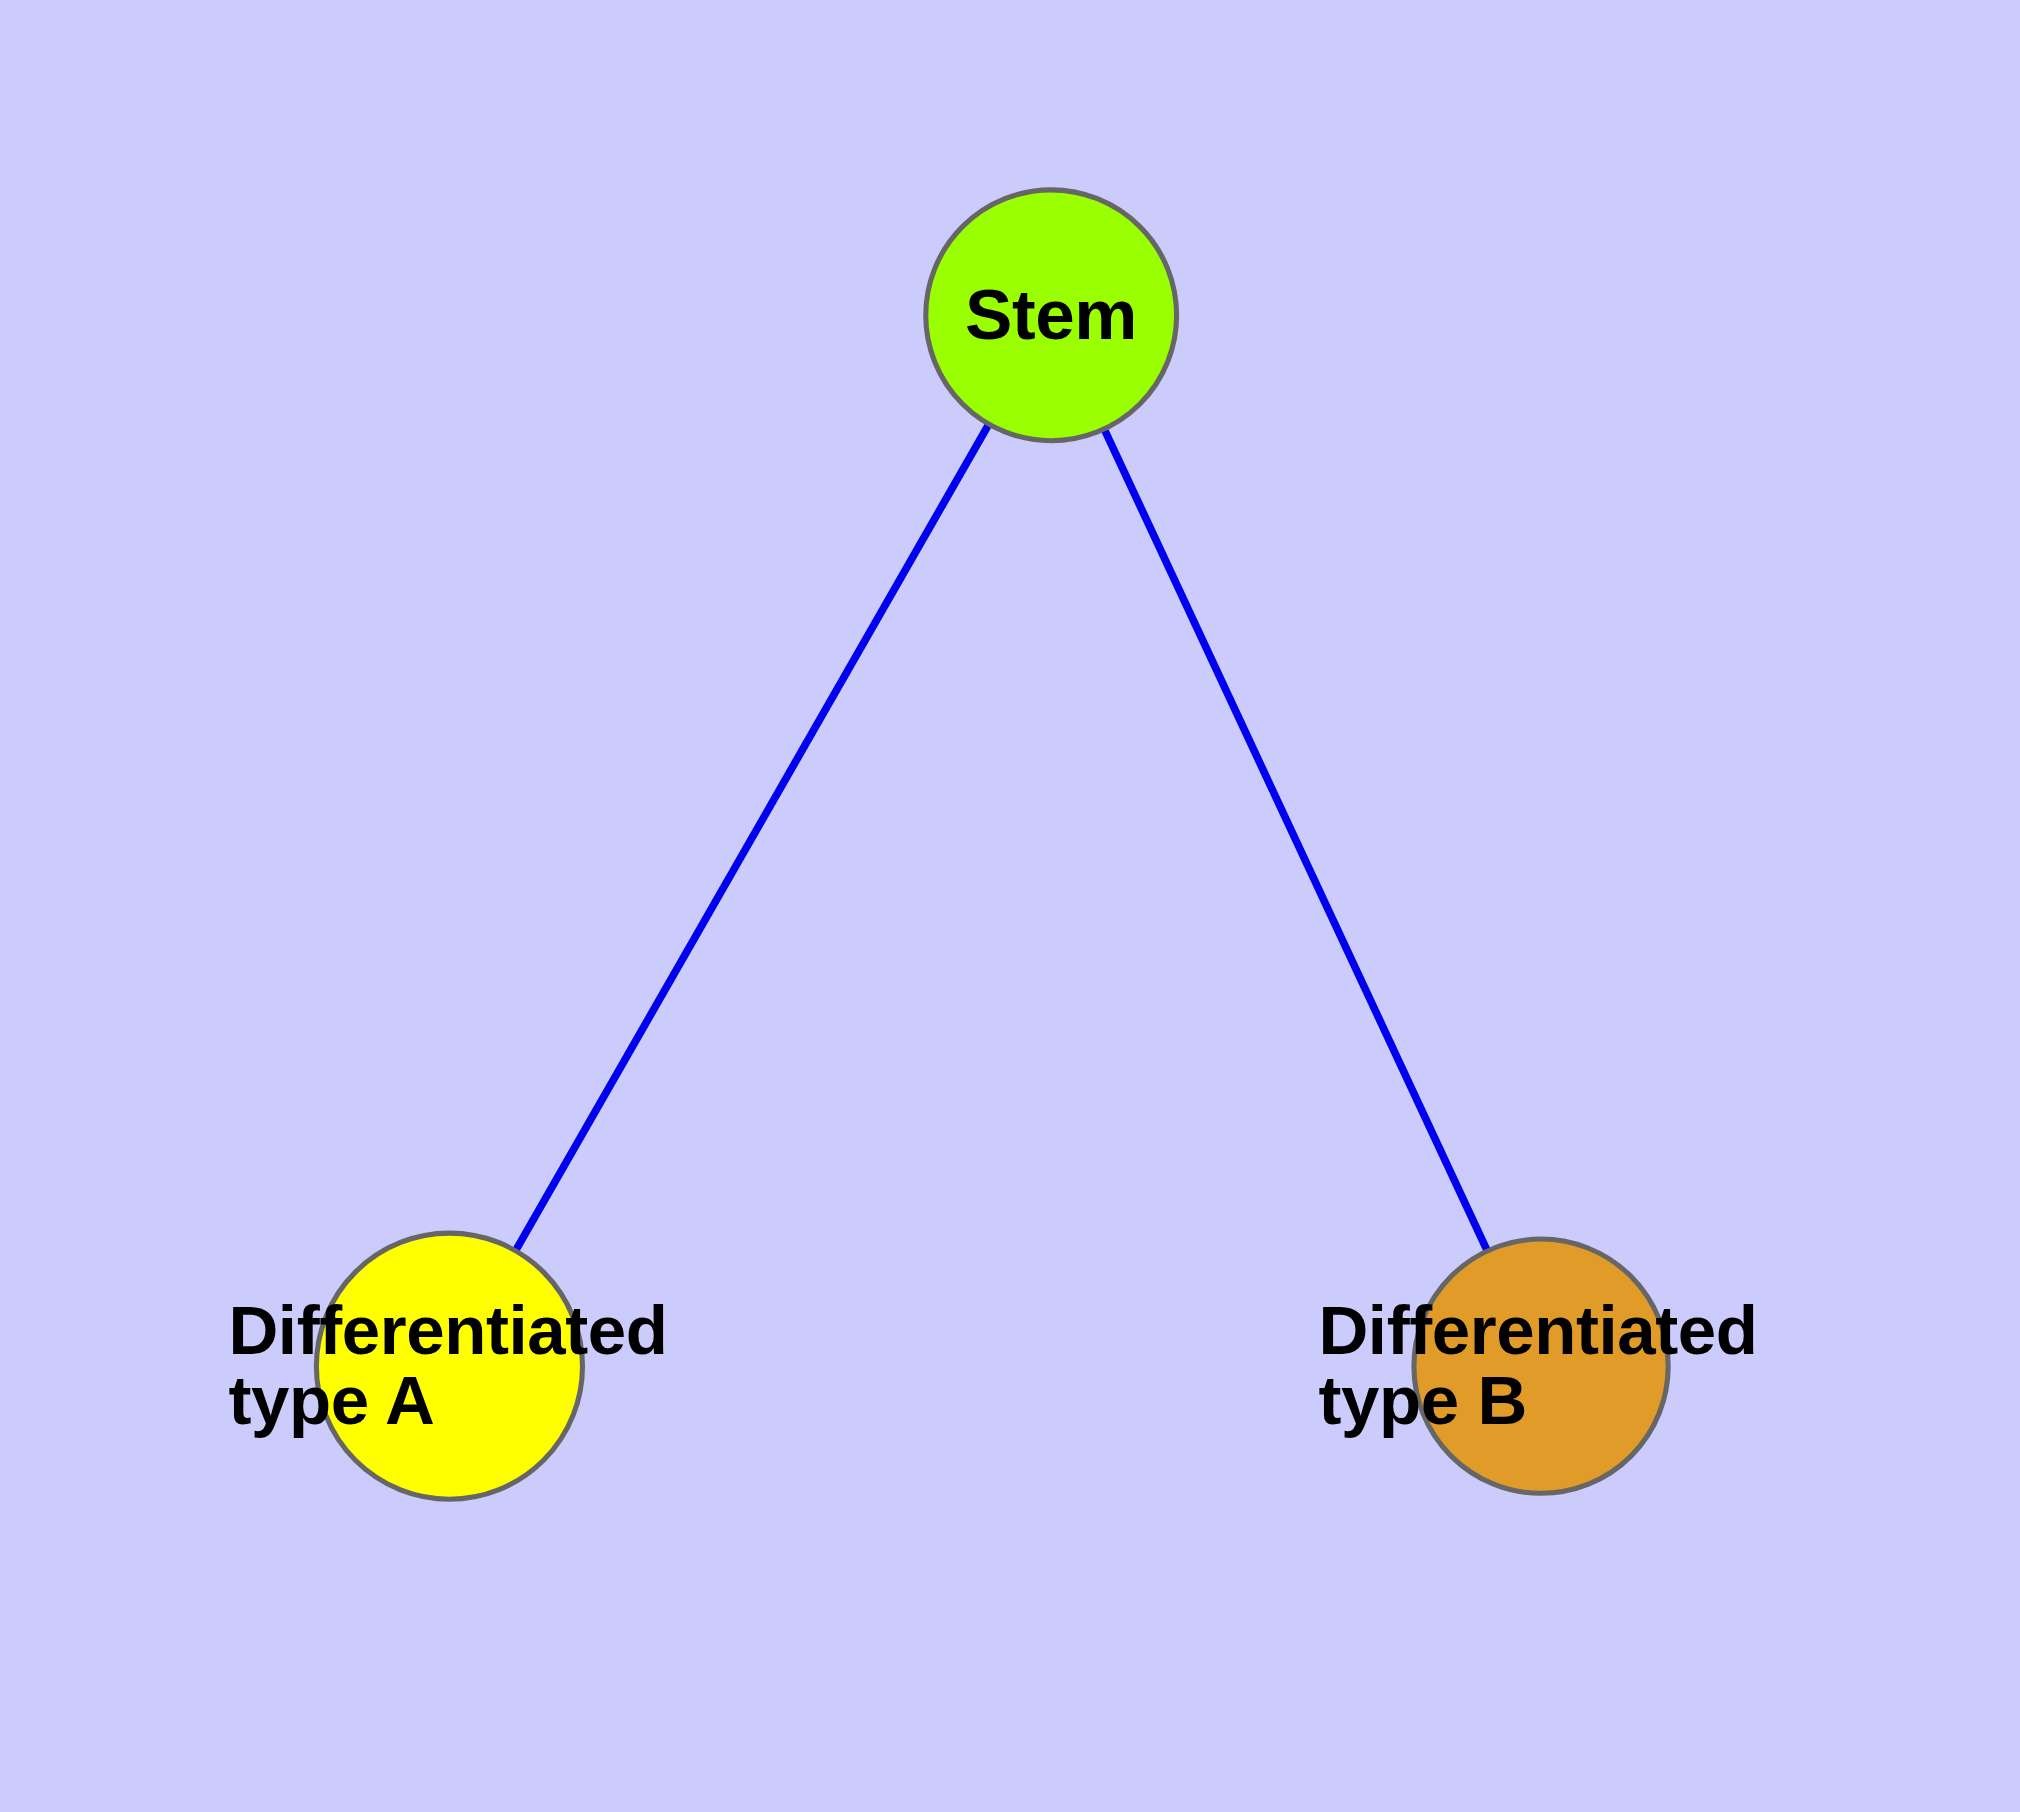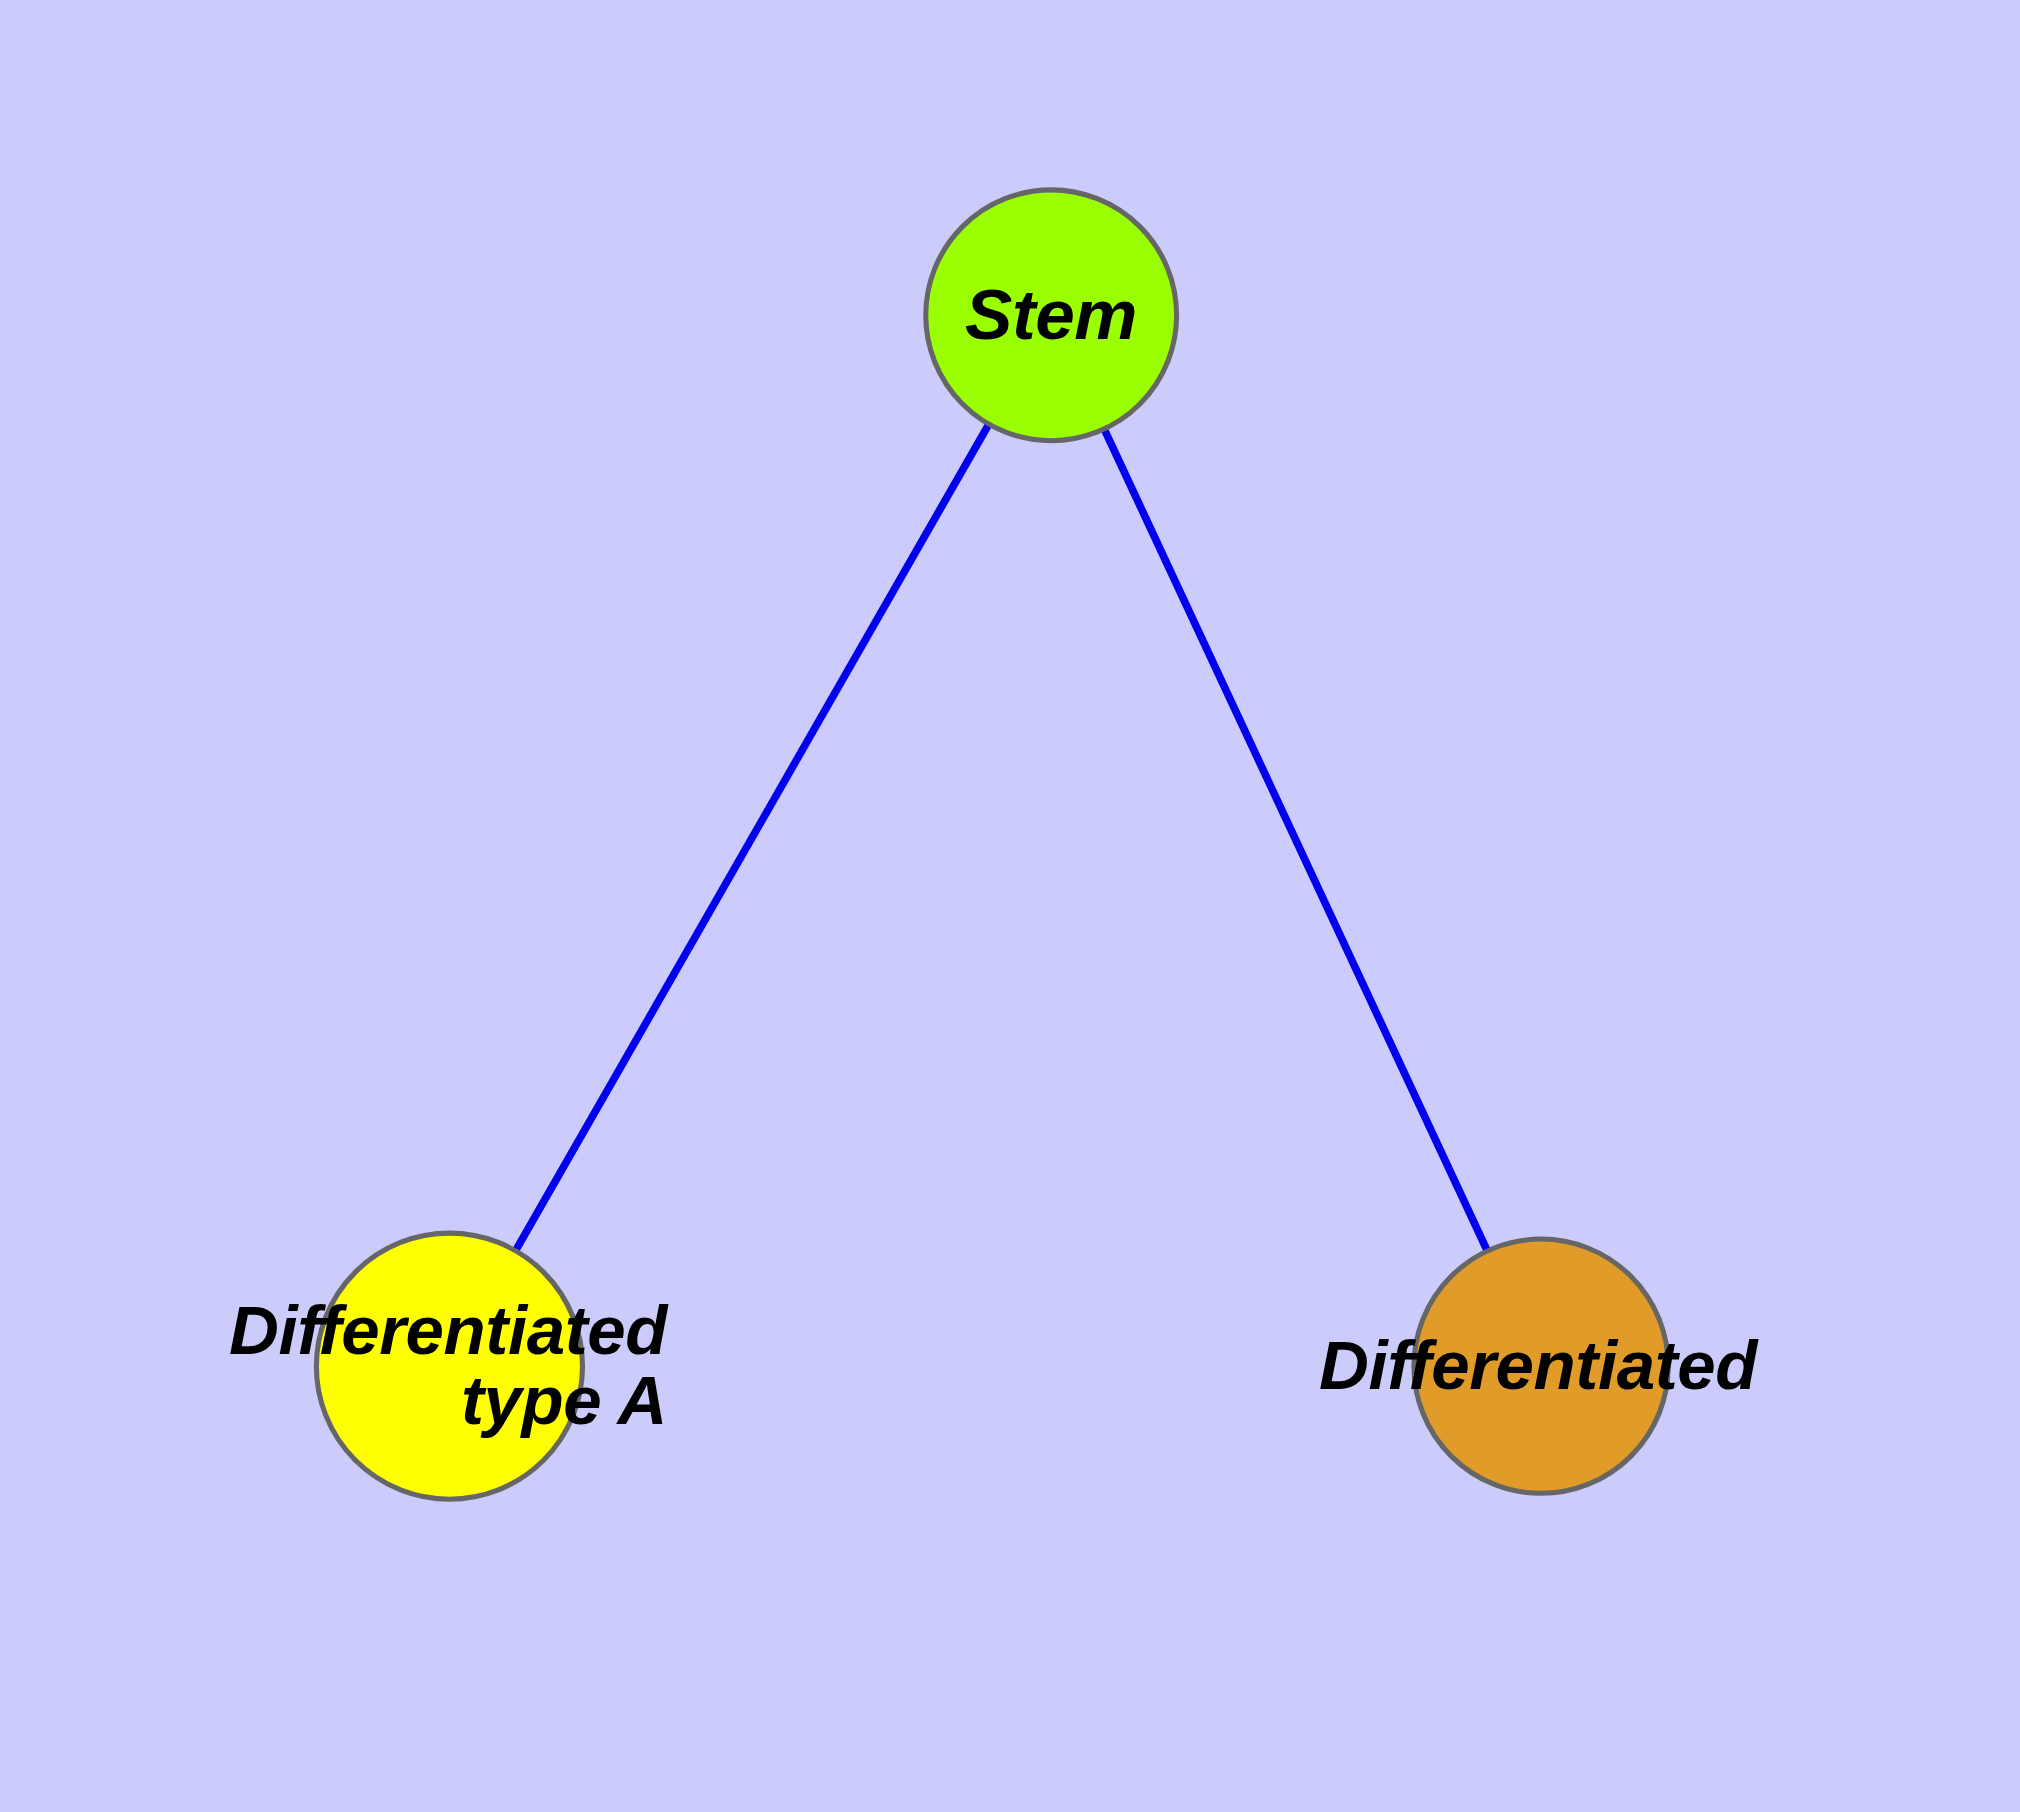--- a/index.html
+++ b/index.html
@@ -18,27 +18,26 @@
   }
   #graph-svg {
     position: absolute;
     left: 0;
     top: 0;
     width: 2021px;
     height: 1812px;
   }
   .node-label {
     position: absolute;
-    text-align: right;
+    text-align: left;
     font-weight: bold;
     color: #000000;
     line-height: 1.02;
     white-space: nowrap;
     pointer-events: none;
-    font-style: italic;
     -webkit-font-smoothing: antialiased;
   }
   .node-label.root {
     font-size: 71px;
     letter-spacing: -0.4px;
   }
   .node-label.leaf {
     font-size: 69px;
     letter-spacing: -0.4px;
     margin-left: 28px;
@@ -68,16 +67,17 @@
     <span class="label-line">Stem</span>
   </div>
 
   <div class="node-label leaf" style="left: 420px; top: 1366px; transform: translate(-50%, -50%);">
     <span class="label-line">Differentiated</span>
     <span class="label-line">type A</span>
   </div>
 
   <div class="node-label leaf" style="left: 1510px; top: 1366px; transform: translate(-50%, -50%);">
     <span class="label-line">Differentiated</span>
+    <span class="label-line">type B</span>
   </div>
 
 </div>
 
 
 </body></html>

